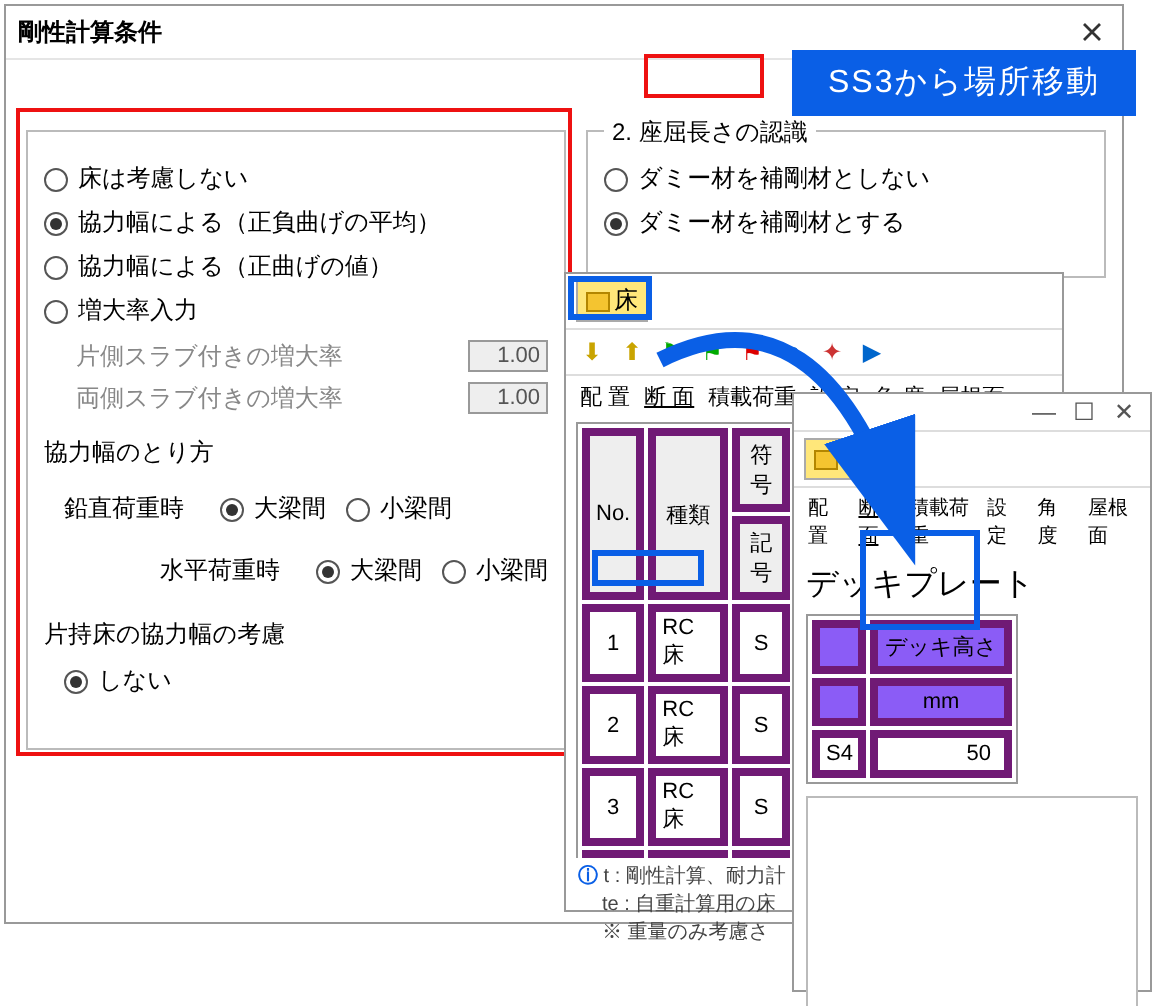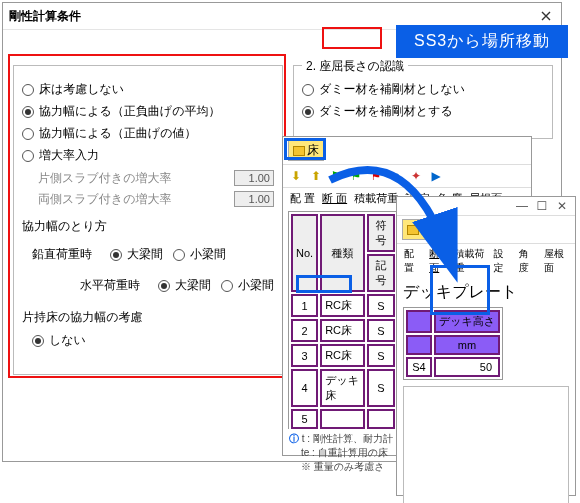--- a/index.html
+++ b/index.html
@@ -20,21 +20,21 @@
   .radio-row { display:flex; align-items:center; gap:5px; margin:5px 0; }
   .radio { width:12px; height:12px; border:1px solid #555; border-radius:50%; display:inline-flex; align-items:center; justify-content:center; flex-shrink:0; }
   .radio.on::after { content:""; width:6px; height:6px; background:#333; border-radius:50%; }
   .numfld { display:inline-block; width:40px; height:16px; border:1px solid #999; background:#eee; color:#555; text-align:right; padding:0 3px; font-size:11px; line-height:14px; }
   .lbl { font-size:12px; }
   .tbar { display:flex; align-items:center; gap:4px; padding:3px 5px; border-bottom:1px solid #ddd; }
   .tico { width:16px; height:16px; display:flex; align-items:center; justify-content:center; font-size:12px; }
   .subtabs { display:flex; gap:3px; padding:3px 5px; font-size:11px; }
   .subtabs span { padding:0 2px; }
   .grid { border:1px solid #999; font-size:11px; }
-  .grid th,.grid td { border:2px solid #701a75; padding:2px 3px; text-align:center; background:#fff; }
+  .grid th,.grid td { border:4px solid #701a75; padding:2px 3px; text-align:center; background:#fff; }
   .grid th { background:#eee; font-weight:400; }
   .tbl2 th { background:#8b5cf6; }
   .foot { font-size:10px; color:#444; padding:3px 6px; line-height:1.4; }
   .foot .i { color:#0a5fe6; font-weight:bold; }
   .arrowC { position:absolute; }
   .winbtns { display:flex; gap:6px; align-items:center; }
   .winbtn { width:14px; height:14px; display:flex; align-items:center; justify-content:center; color:#555; }
 </style>
 </head>
 <body>

